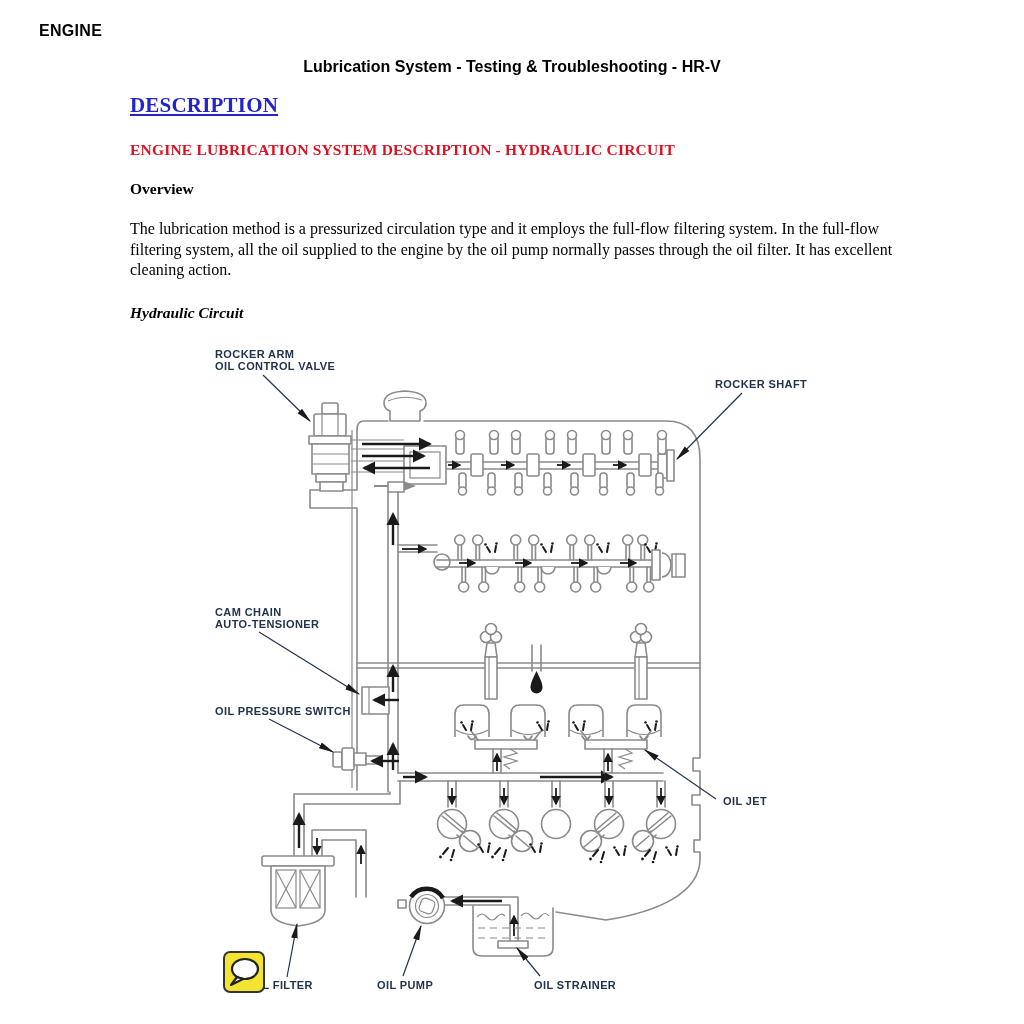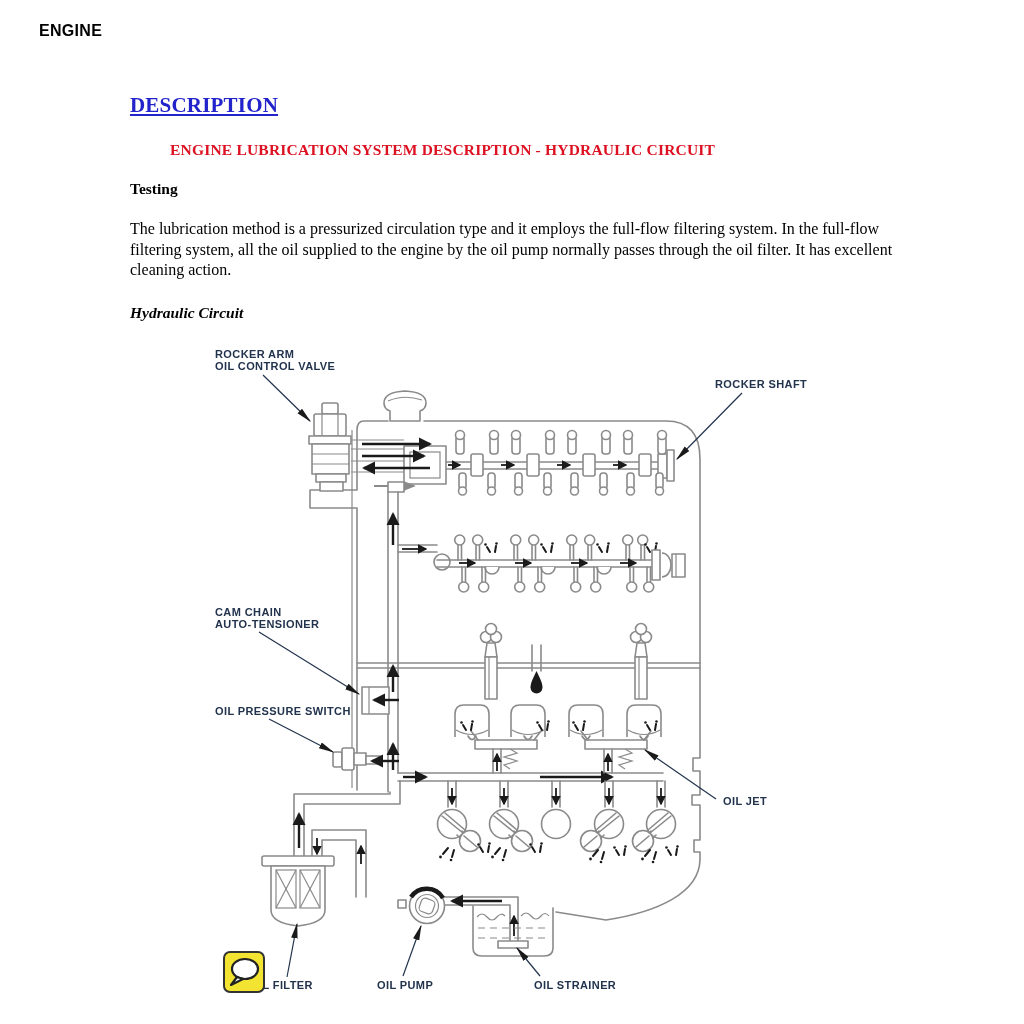--- a/index.html
+++ b/index.html
@@ -5,21 +5,21 @@
   html,body{margin:0;padding:0;background:#ffffff;}
   .page{position:relative;width:1024px;height:1024px;background:#fff;overflow:hidden;
         font-family:"Liberation Serif", serif;color:#000;}
   .hdr-title{position:absolute;top:22px;left:16px;width:100%;text-align:left;
         font:bold 16px "Liberation Sans", sans-serif;letter-spacing:.3px;padding-left:23px;}
   .hdr-sub{position:absolute;top:58px;left:0;width:100%;text-align:center;
         font:bold 16px "Liberation Sans", sans-serif;}
   .sec-heading{position:absolute;top:93px;left:130px;
         font:bold 21px "Liberation Serif", serif;color:var(--heading-blue,#2222cc);letter-spacing:.2px;text-decoration:underline;}
   .red-heading{position:absolute;top:141px;left:130px;
-        font:bold 15.5px "Liberation Serif", serif;color:var(--heading-red,#dd1122);letter-spacing:.2px;margin-left:40px;}
+        font:bold 15.5px "Liberation Serif", serif;color:var(--heading-red,#dd1122);letter-spacing:.2px;}
   .bold-sub{position:absolute;left:130px;font:bold 15.5px "Liberation Serif", serif;}
   .overview{top:180px;}
   .figure-h{top:304px;font-style:italic;}
   .body-text{position:absolute;top:219px;left:130px;width:774px;
         font:16px "Liberation Serif", serif;line-height:20.5px;}
   svg.diagram{position:absolute;left:0;top:0;width:1024px;height:1024px;}
   
   .ol{stroke:var(--outline-gray,#8a8a8a);fill:none;stroke-width:1.6;stroke-linecap:round;stroke-linejoin:round;}
   .olw{stroke:var(--outline-gray,#8a8a8a);fill:#fff;stroke-width:1.6;stroke-linejoin:round;}
   .olt{stroke:var(--outline-gray,#8a8a8a);fill:none;stroke-width:1.2;}
@@ -30,23 +30,24 @@
   .flick{stroke:var(--flow-black,#1a1a1a);stroke-width:2;stroke-linecap:round;fill:none;}
   .lead{stroke:var(--label-navy,#22334d);fill:none;stroke-width:1.2;}
   text.lbl{fill:var(--label-navy,#22334d);font:bold 11px "Liberation Sans", sans-serif;letter-spacing:.4px;}
 </style>
 </head>
 <body>
 
 <div class="page">
 
   <div class="hdr-title">ENGINE</div>
+  <div class="hdr-sub">Lubrication System - Testing &amp; Troubleshooting - HR-V</div>
   <div class="sec-heading">DESCRIPTION</div>
   <div class="red-heading">ENGINE LUBRICATION SYSTEM DESCRIPTION - HYDRAULIC CIRCUIT</div>
-  <div class="bold-sub overview">Testing</div>
+  <div class="bold-sub overview">Overview</div>
   <div class="body-text">The lubrication method is a pressurized circulation type and it employs the full-flow filtering system. In the full-flow filtering system, all the oil supplied to the engine by the oil pump normally passes through the oil filter. It has excellent cleaning action.</div>
   <div class="bold-sub figure-h">Hydraulic Circuit</div>
 
   <svg class="diagram" viewBox="0 0 1024 1024">
     <defs>
       <marker id="mArr" viewBox="0 0 10 10" refX="8.5" refY="5" markerWidth="5.5" markerHeight="5.5" orient="auto-start-reverse">
         <path d="M0,0 L10,5 L0,10 Z" class="ink"></path>
       </marker>
       <marker id="mArrG" viewBox="0 0 10 10" refX="8.5" refY="5" markerWidth="6" markerHeight="6" orient="auto-start-reverse">
         <path d="M0,1 L10,5 L0,9 Z" fill="#8a8a8a"></path>

